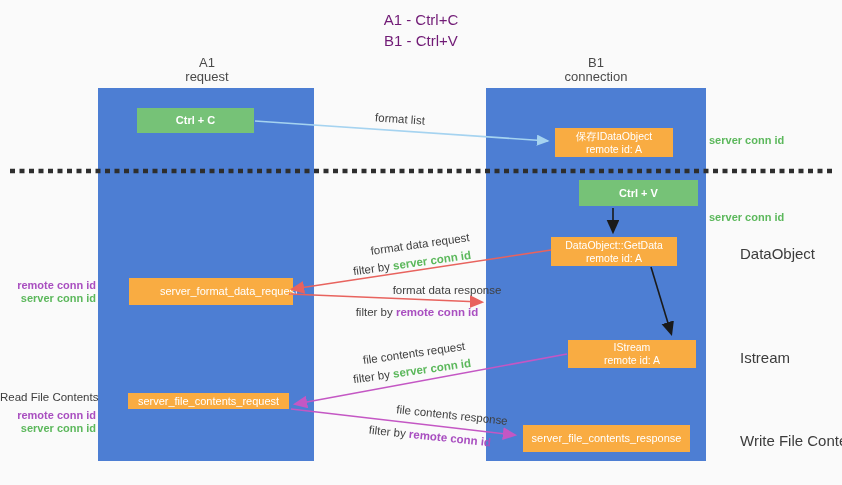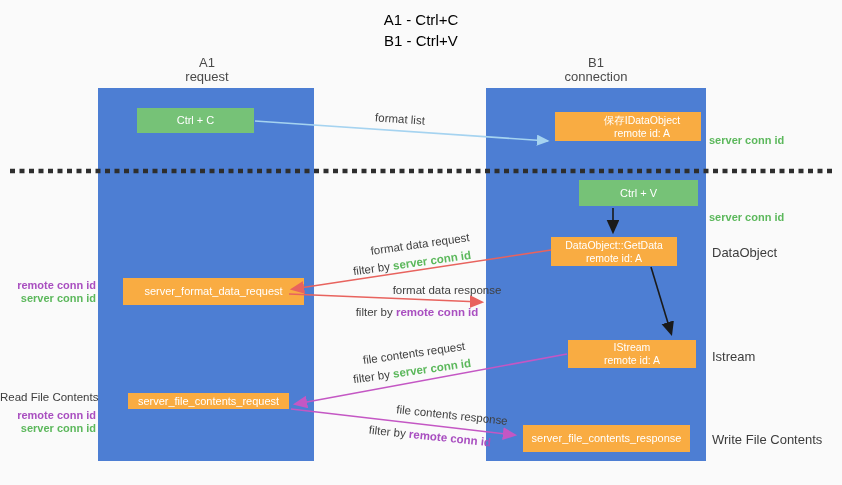--- a/index.html
+++ b/index.html
@@ -1,39 +1,39 @@
 <!DOCTYPE html>
 <html><head>
 <meta charset="utf-8">
 <style>
   html,body{margin:0;padding:0;}
   body{font-family:"Liberation Sans","DejaVu Sans",sans-serif;background:#f9f9f9;}
   #canvas{position:relative;width:842px;height:485px;background:#fafafa;overflow:hidden;}
 
   .title{position:absolute;left:0;top:9px;width:842px;text-align:center;
-         font-size:15px;line-height:21px;color:#000000;}
+         font-size:15px;line-height:21px;color:#701a75;}
   .lane-header{position:absolute;text-align:center;font-size:13px;line-height:14px;color:#4a4a4a;}
   .lane{position:absolute;background:#4d7ed3;}
 
   .node{position:absolute;display:flex;flex-direction:column;align-items:center;justify-content:center;
         color:#ffffff;text-align:center;font-size:10.5px;line-height:13px;white-space:nowrap;}
-  .green{background:#76c277;}
+  .green{background:#76c277;font-weight:bold;}
   .orange{background:#f9ac42;}
   .single{font-size:11px;}
 
   .arrow-label{position:absolute;white-space:nowrap;font-size:11.5px;color:#3f3f3f;
                transform:translate(-50%,-50%);}
   .tiltup{transform:translate(-50%,-50%) rotate(-8deg);}
   .tiltdn{transform:translate(-50%,-50%) rotate(6deg);}
   .tiltfl{transform:translate(-50%,-50%) rotate(4deg);}
 
   .id-green{color:#5cb85c;font-weight:bold;}
   .id-purple{color:#a94fc0;font-weight:bold;}
 
-  .side-label{position:absolute;white-space:nowrap;font-size:13px;color:#3c3c3c;}
+  .side-label{position:absolute;white-space:nowrap;font-size:15px;color:#3c3c3c;margin-left:28px;}
   .side-bold-green{position:absolute;white-space:nowrap;font-size:11px;font-weight:bold;color:#5cb85c;}
   .left-note{position:absolute;left:0;width:96px;text-align:right;white-space:nowrap;
              font-size:11px;font-weight:bold;line-height:13px;}
   .left-plain{position:absolute;left:0;width:100px;text-align:left;white-space:nowrap;
               font-size:11.5px;color:#3c3c3c;}
 
   svg.overlay{position:absolute;left:0;top:0;pointer-events:none;}
 </style>
 </head>
 <body>
@@ -54,35 +54,35 @@
     <div>connection</div>
   </div>
 
   <div class="lane" style="left:98px;top:88px;width:216px;height:373px;"></div>
   <div class="lane" style="left:486px;top:88px;width:220px;height:373px;"></div>
 
   <div class="node green single" style="left:137px;top:108px;width:117px;height:25px;">
     <span>Ctrl + C</span>
   </div>
 
-  <div class="node orange" style="left:555px;top:112px;width:118px;height:29px;padding-left:28px;">
+  <div class="node orange" style="left:555px;top:128px;width:118px;height:29px;">
     <span>保存IDataObject</span>
     <span>remote id: A</span>
   </div>
 
   <div class="node green single" style="left:579px;top:180px;width:119px;height:26px;">
     <span>Ctrl + V</span>
   </div>
 
   <div class="node orange" style="left:551px;top:237px;width:126px;height:29px;">
     <span>DataObject::GetData</span>
     <span>remote id: A</span>
   </div>
 
-  <div class="node orange single" style="left:123px;top:278px;width:181px;height:27px;">
+  <div class="node orange single" style="left:129px;top:278px;width:128px;height:27px;padding-left:36px;">
     <span>server_format_data_request</span>
   </div>
 
 
   <div class="node orange" style="left:568px;top:340px;width:128px;height:28px;">
     <span>IStream</span>
     <span>remote id: A</span>
   </div>
 
   <div class="node orange single" style="left:128px;top:393px;width:161px;height:16px;">

